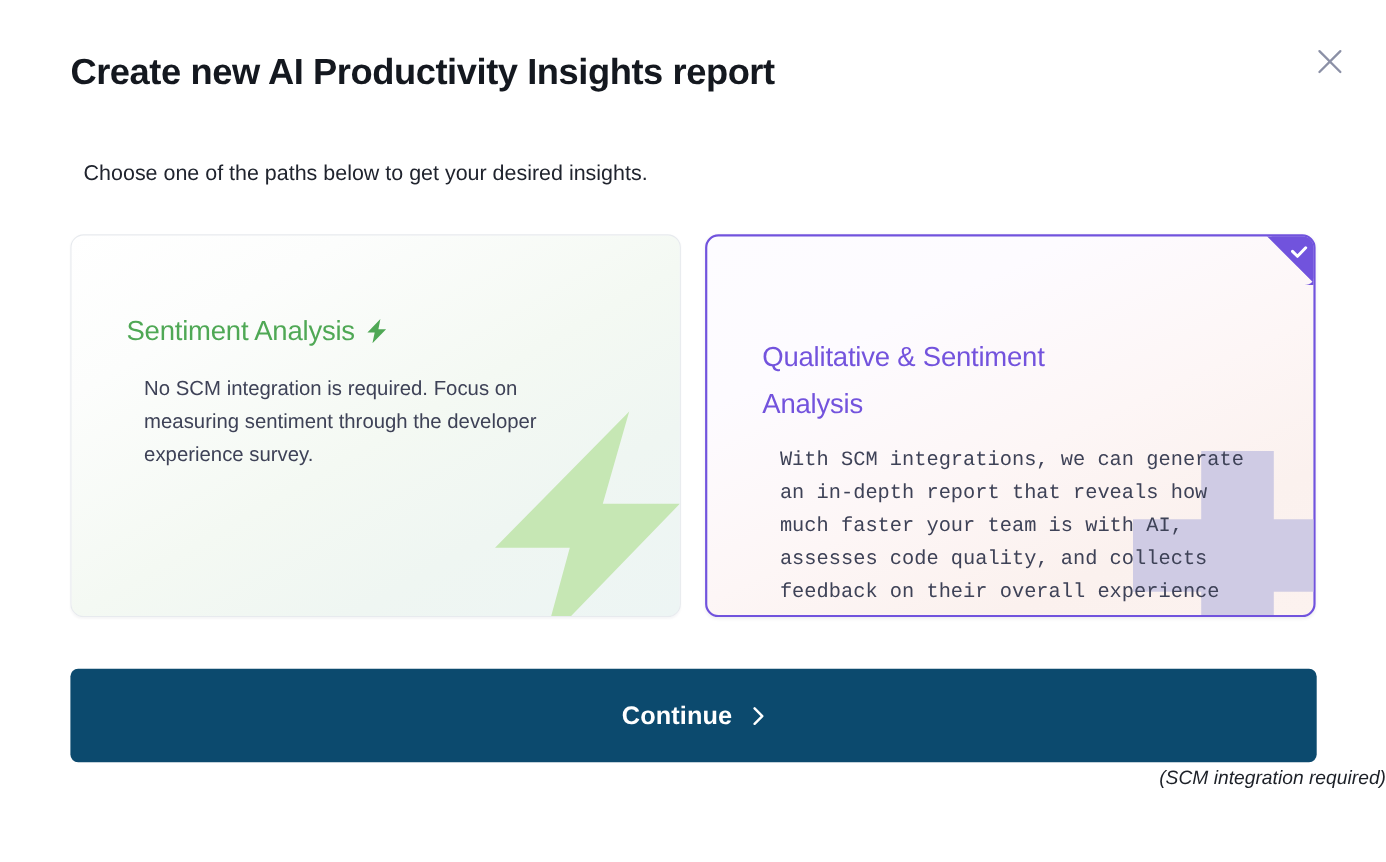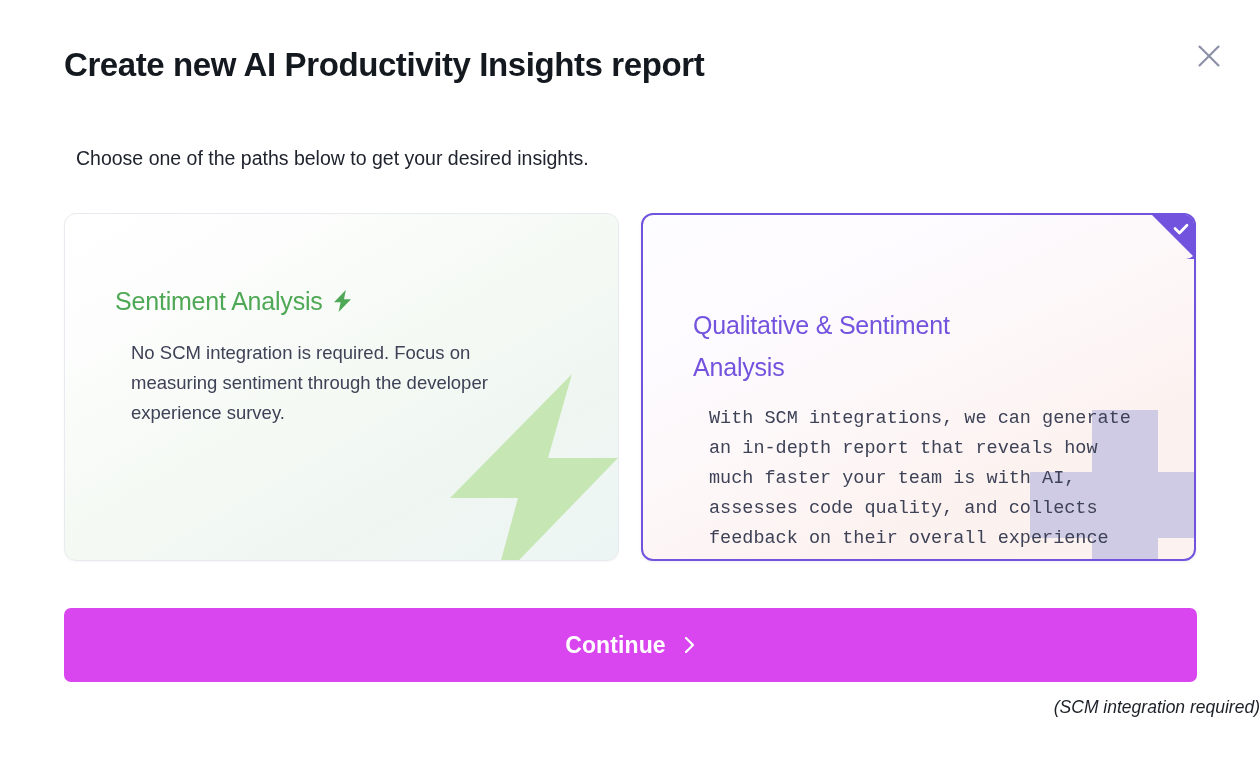--- a/index.html
+++ b/index.html
@@ -177,24 +177,24 @@
   }
   .card--left .card-desc  { max-width: 420px; }
   .card--right .card-desc { max-width: 440px; font-family: Liberation Mono, monospace; }
 
   
   .continue-btn {
     position: absolute;
     left: 64px;
     top: 608px;
     width: 1133px;
-    height: 74px;
+    height: 85px;
     border: none;
     border-radius: 7px;
-    background: #d946ef;
+    background: #0c4a6e;
     color: #ffffff;
     font-family: "Liberation Sans", sans-serif;
     font-size: 23px;
     font-weight: 700;
     letter-spacing: 0.1px;
     cursor: pointer;
     display: flex;
     align-items: center;
     justify-content: center;
     gap: 17px;

